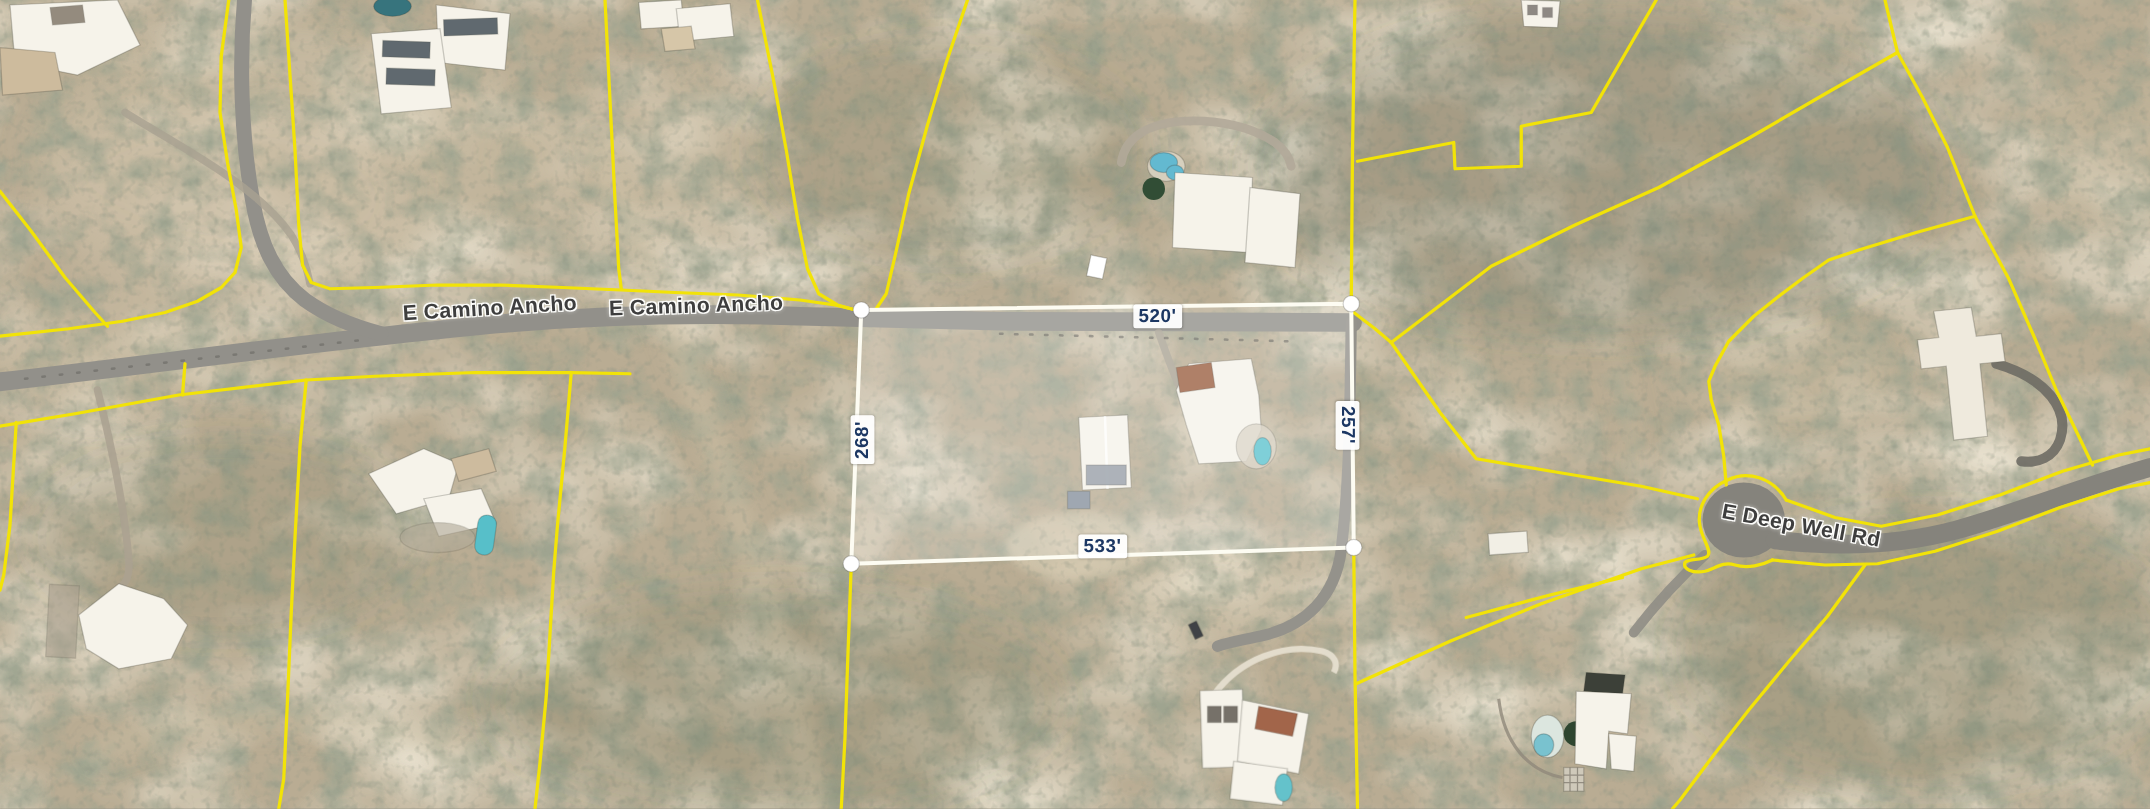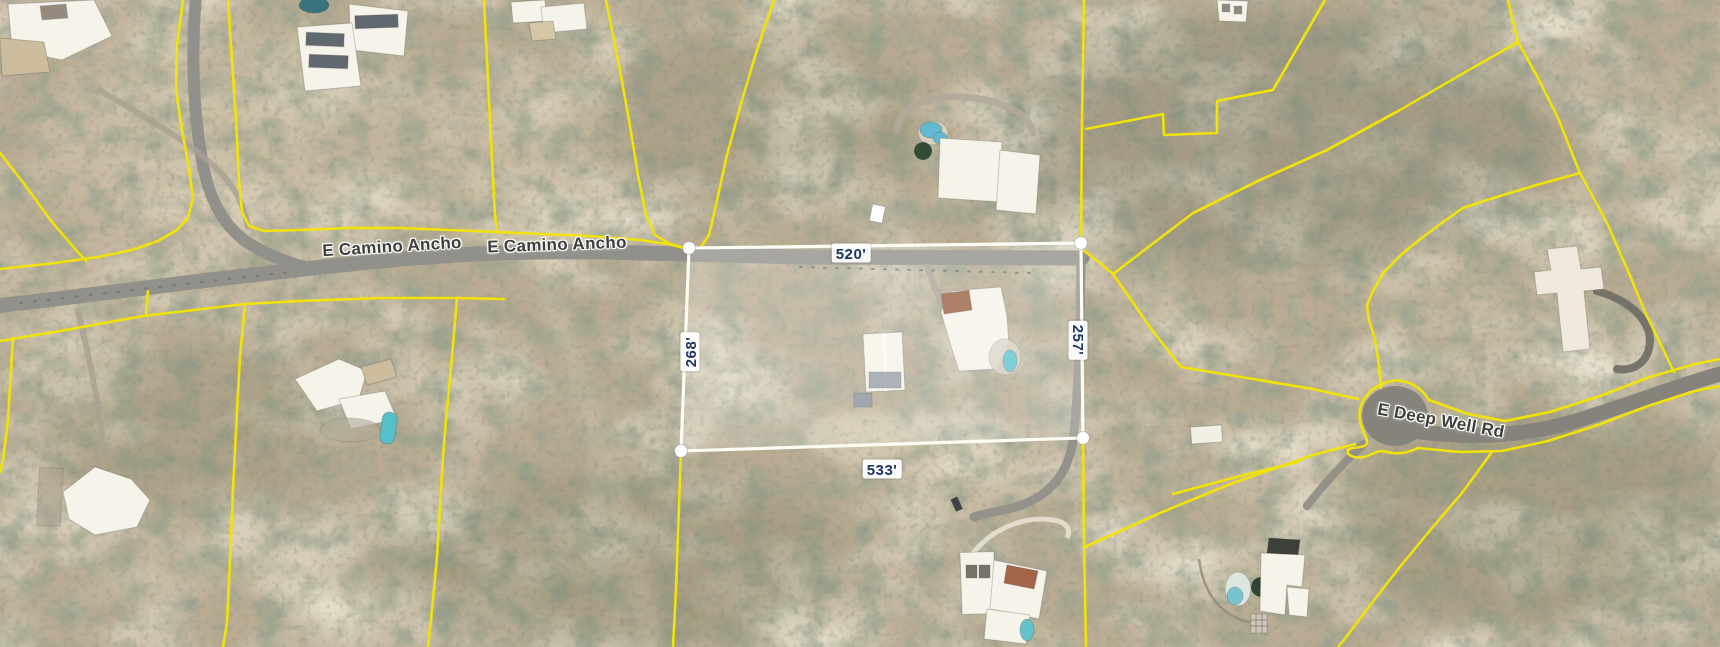--- a/index.html
+++ b/index.html
@@ -11,24 +11,24 @@
     text-shadow:-1px -1px 0 #fdfdfb,1px -1px 0 #fdfdfb,-1px 1px 0 #fdfdfb,1px 1px 0 #fdfdfb,0 0 4px #fdfdfb;}
   .dim-label{position:absolute;transform:translate(-50%,-50%);
     background:rgba(255,255,255,.94);color:#1c3763;font-size:15px;font-weight:700;
     padding:0 4px;line-height:19px;border-radius:2px;white-space:nowrap;letter-spacing:.5px;
     box-shadow:0 0 2px rgba(0,0,0,.25);}
   .rot-ccw{transform:translate(-50%,-50%) rotate(-90deg);}
   .rot-cw{transform:translate(-50%,-50%) rotate(90deg);}
   .rl-west{left:392px;top:247px;transform:translate(-50%,-50%) rotate(-3.5deg);}
   .rl-east{left:557px;top:245px;transform:translate(-50%,-50%) rotate(-2deg);}
   .rl-deepwell{left:1441px;top:421px;transform:translate(-50%,-50%) rotate(10.5deg);}
-  .dl-top{left:851px;top:253px;}
+  .dl-top{left:926px;top:253px;}
   .dl-left{left:690px;top:352px;}
   .dl-right{left:1078px;top:340px;}
-  .dl-bottom{left:882px;top:437px;margin-top:32px;}
+  .dl-bottom{left:882px;top:437px;}
 </style>
 </head>
 <body>
 
 <div class="stage">
 <svg width="1720" height="647" viewBox="0 0 1720 647">
   <defs>
     <filter id="veg1" x="-5%" y="-5%" width="110%" height="110%">
       <feTurbulence type="fractalNoise" baseFrequency="0.035 0.04" numOctaves="4" seed="23"></feTurbulence>
       <feColorMatrix type="matrix" values="0 0 0 0 0.32  0 0 0 0 0.36  0 0 0 0 0.27  0 0 0 2.4 -1.0"></feColorMatrix>

